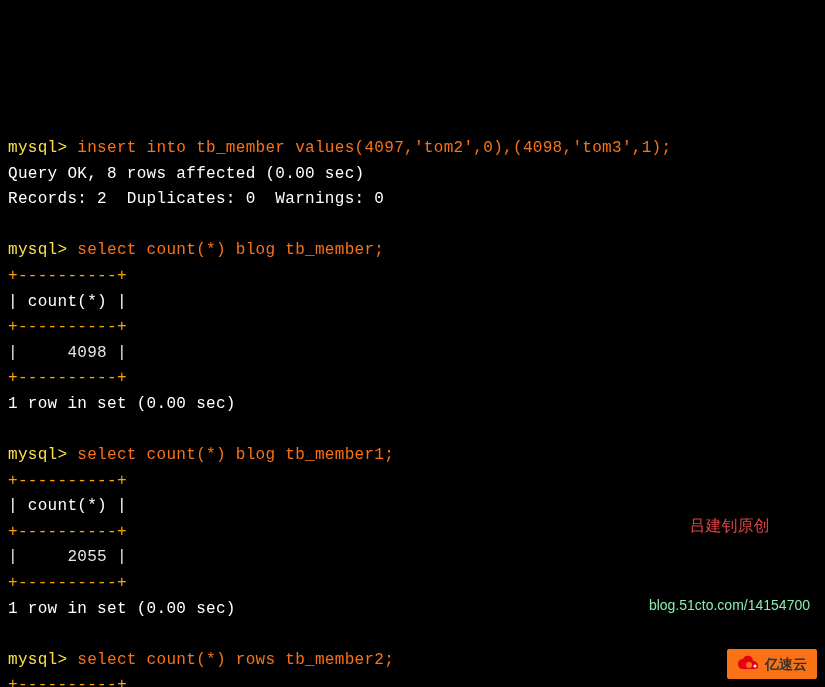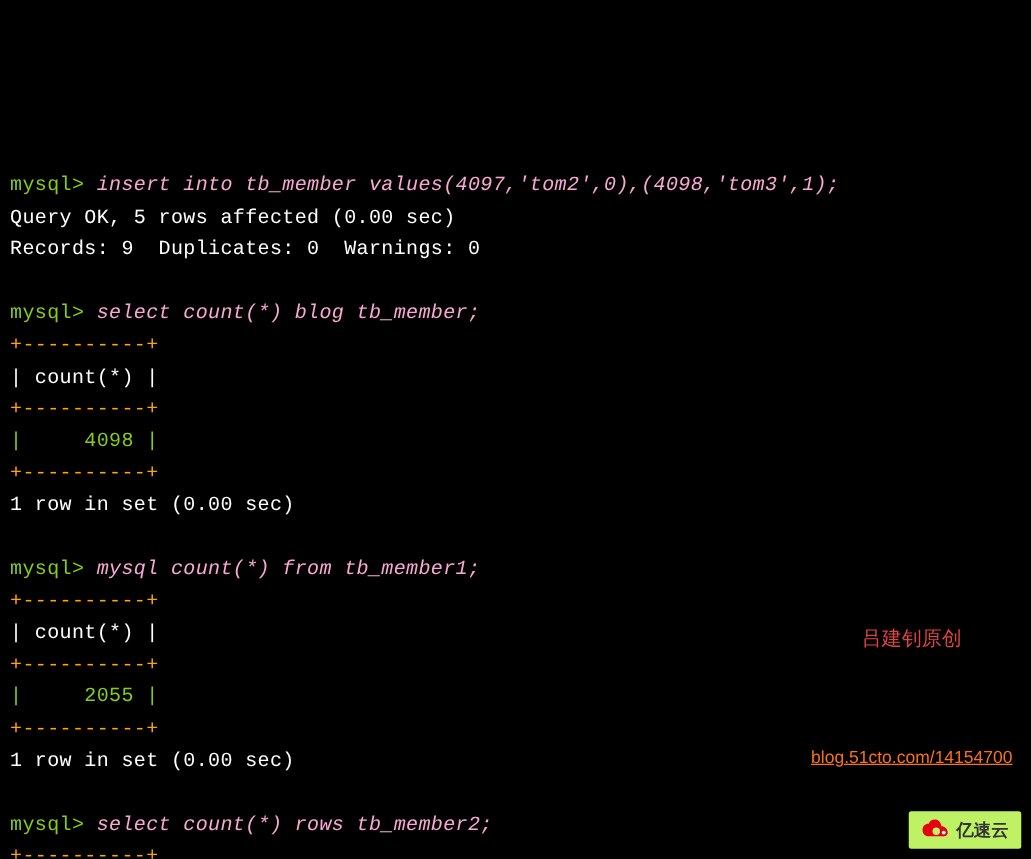--- a/index.html
+++ b/index.html
@@ -16,57 +16,55 @@
       padding: 8px;
       width: 825px;
       height: 687px;
       position: relative;
       white-space: pre;
     }
     .terminal {
       letter-spacing: 0.3px;
     }
     .prompt {
-      color: #84cc16;
+      color: #fde047;
     }
     .cmd-yellow {
-      color: #f9a8d4;
-      font-style: italic;
+      color: #f97316;
     }
     .cmd-orange {
       color: #ffa500;
     }
     .result-white {
       color: #fff;
     }
     .value-yellow {
-      color: #84cc16;
+      color: #e5e5e5;
     }
     .watermark {
       position: absolute;
       right: 15px;
       bottom: 45px;
       text-align: center;
       font-family: sans-serif;
     }
     .watermark-top {
       color: #dd4444;
       font-size: 16px;
-      margin-bottom: 18px;
+      margin-bottom: 4px;
     }
     .watermark-bottom {
-      color: #f97316;
+      color: #86efac;
       font-size: 14px;
-      text-decoration: underline;
     }
     .logo {
       position: absolute;
       right: 8px;
       bottom: 8px;
-      background: #bef264;
+      background: #f97316;
       padding: 4px 10px;
       border-radius: 2px;
       display: flex;
       align-items: center;
       gap: 4px;
       font-family: sans-serif;
     }
     .logo-icon {
       width: 24px;
       height: 18px;
@@ -77,32 +75,32 @@
       font-weight: bold;
     }
   </style>
 </head>
 <body>
 
 
 
 <div class="terminal">
 <span><span class="prompt">mysql&gt; </span><span class="cmd-yellow">insert into tb_member values(4097,'tom2',0),(4098,'tom3',1);</span></span>
-<span class="result-white">Query OK, 5 rows affected (0.00 sec)</span>
-<span class="result-white">Records: 9  Duplicates: 0  Warnings: 0</span>
+<span class="result-white">Query OK, 8 rows affected (0.00 sec)</span>
+<span class="result-white">Records: 2  Duplicates: 0  Warnings: 0</span>
 
 <span><span class="prompt">mysql&gt; </span><span class="cmd-yellow">select count(*) blog tb_member;</span></span>
 <span class="cmd-orange">+----------+</span>
 <span class="result-white">| count(*) |</span>
 <span class="cmd-orange">+----------+</span>
 <span class="value-yellow">|     4098 |</span>
 <span class="cmd-orange">+----------+</span>
 <span class="result-white">1 row in set (0.00 sec)</span>
 
-<span><span class="prompt">mysql&gt; </span><span class="cmd-yellow">mysql count(*) from tb_member1;</span></span>
+<span><span class="prompt">mysql&gt; </span><span class="cmd-yellow">select count(*) blog tb_member1;</span></span>
 <span class="cmd-orange">+----------+</span>
 <span class="result-white">| count(*) |</span>
 <span class="cmd-orange">+----------+</span>
 <span class="value-yellow">|     2055 |</span>
 <span class="cmd-orange">+----------+</span>
 <span class="result-white">1 row in set (0.00 sec)</span>
 
 <span><span class="prompt">mysql&gt; </span><span class="cmd-yellow">select count(*) rows tb_member2;</span></span>
 <span class="cmd-orange">+----------+</span>
 

